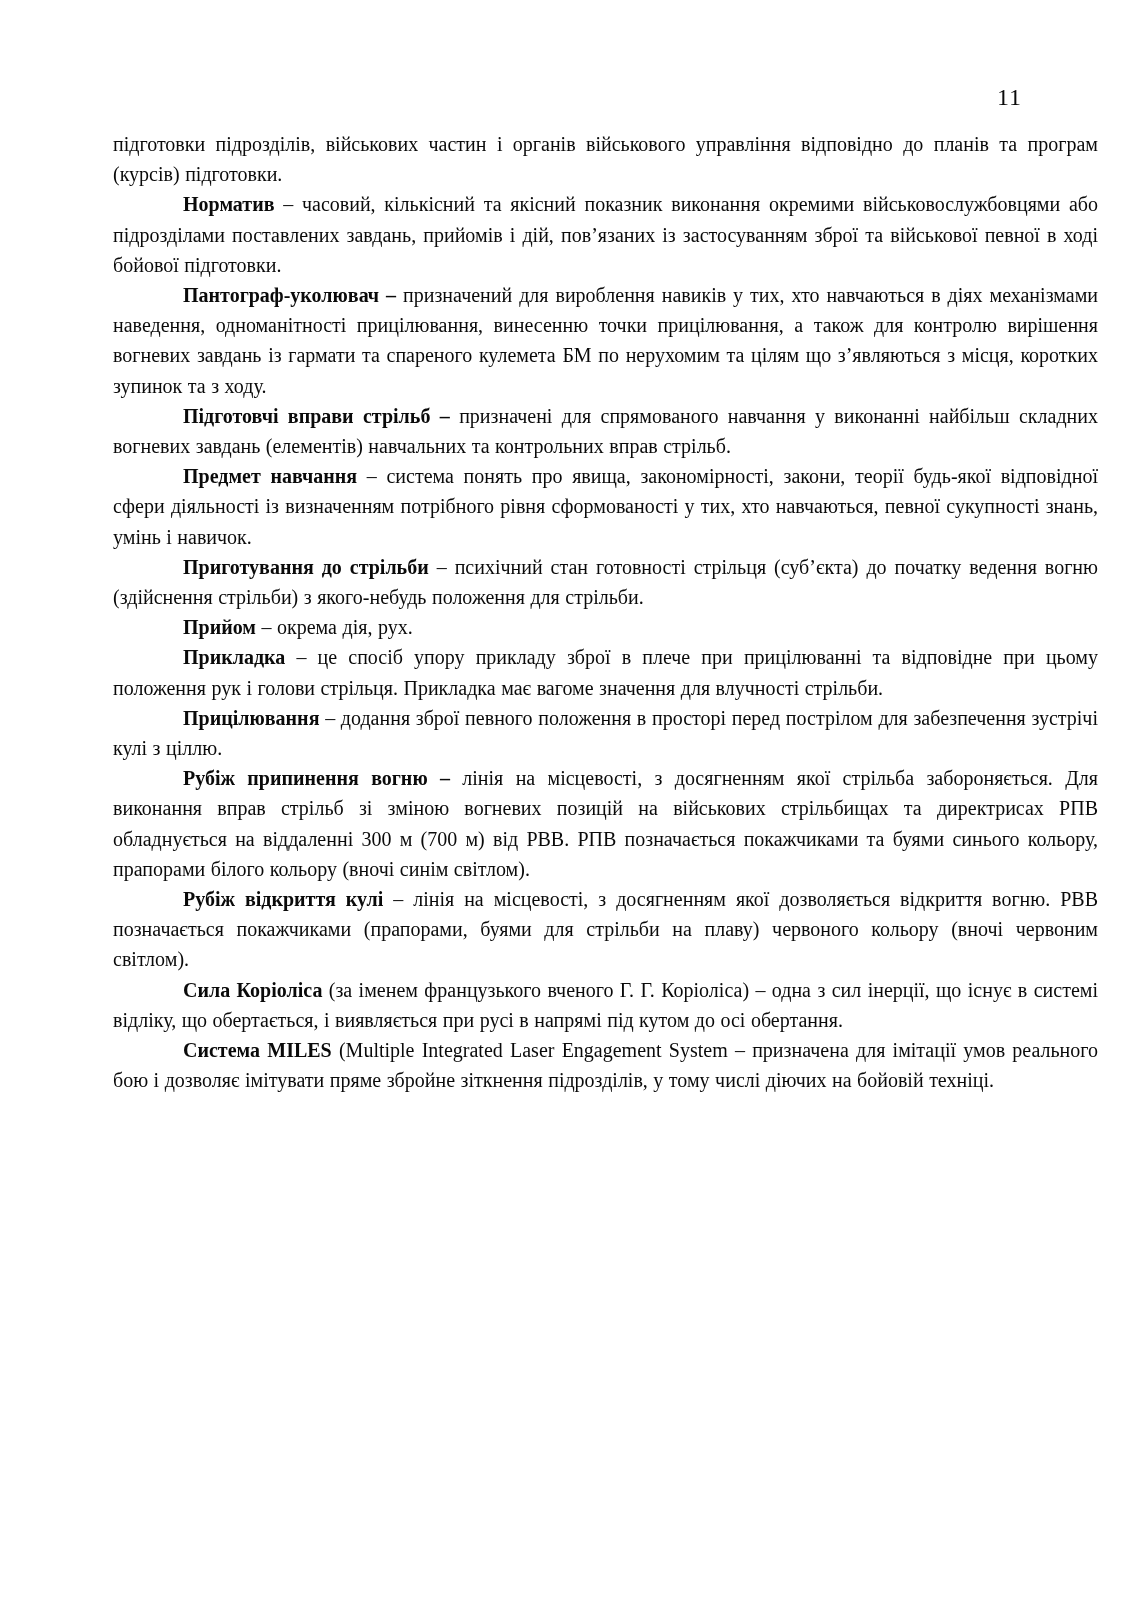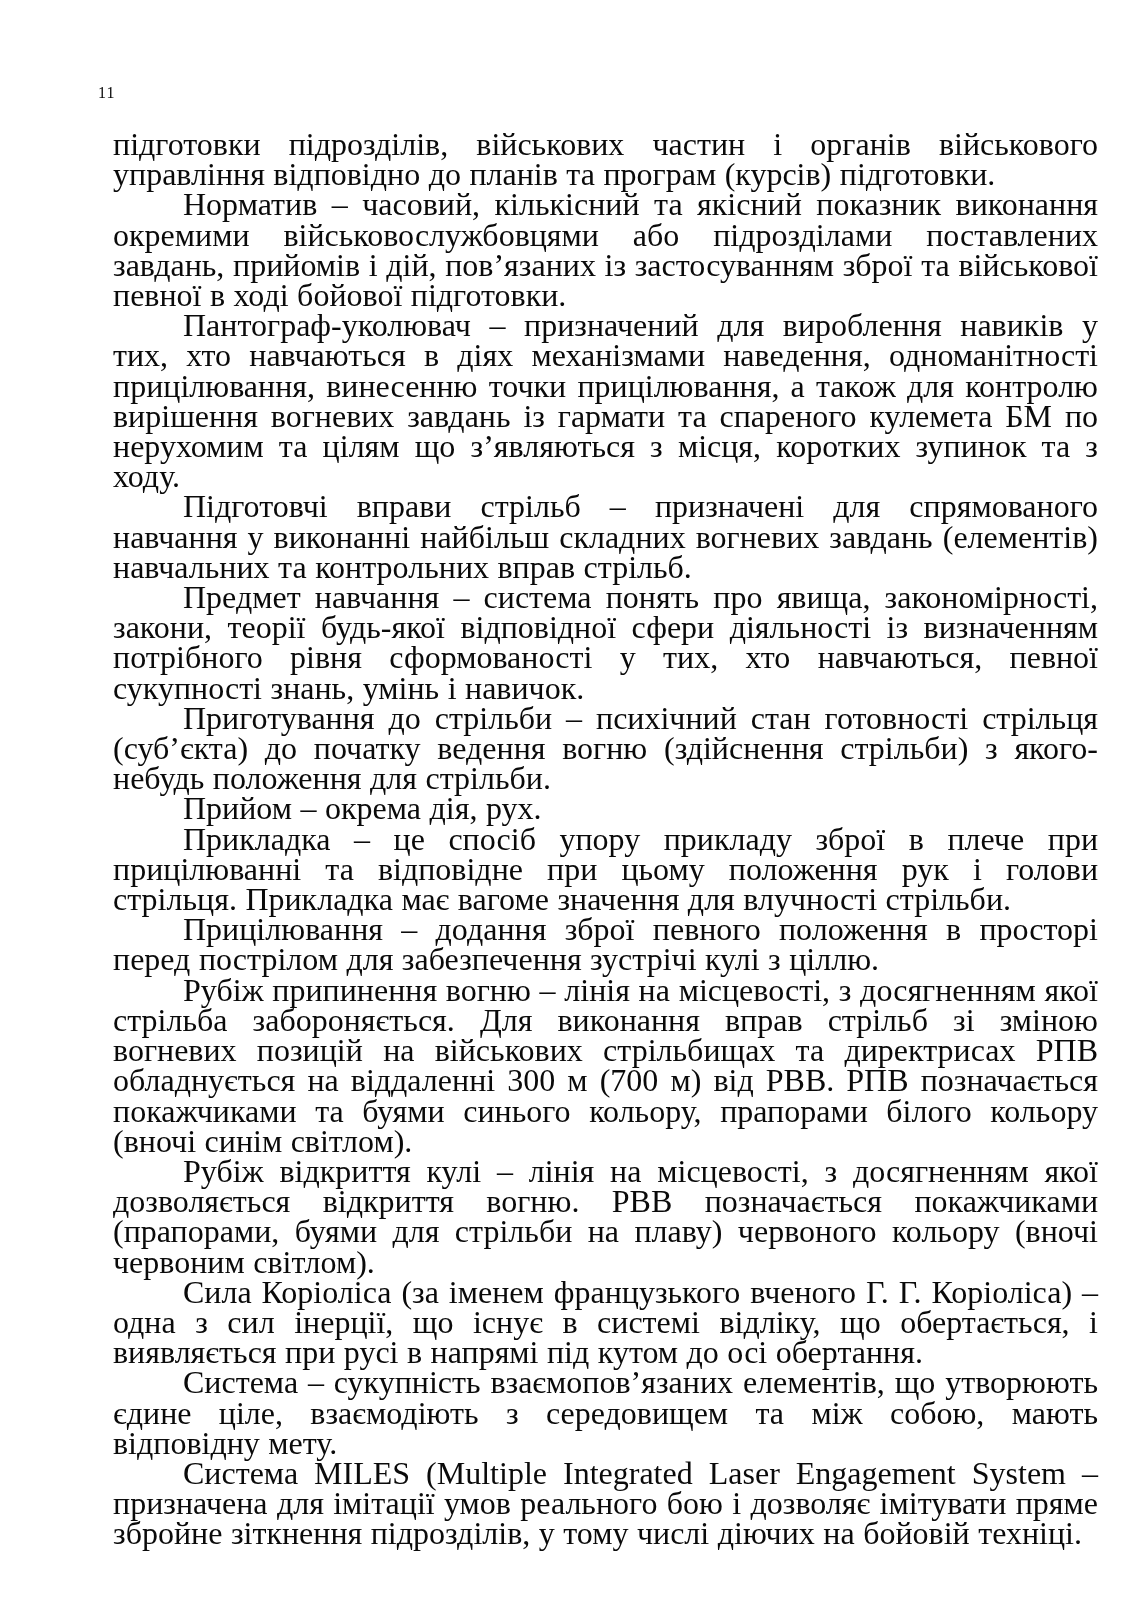--- a/index.html
+++ b/index.html
@@ -16,46 +16,46 @@
     position: relative;
     width: 1142px;
     height: 1615px;
     background: #ffffff;
     color: #0a0a0a;
     overflow: hidden;
   }
   .page-number {
     position: absolute;
     top: 84px;
-    left: 98px;
+    left: 117px;
     width: 905px; 
-    text-align: left;
-    font-size: 16px;
+    text-align: right;
+    font-size: 24px;
     letter-spacing: 1px;
   }
   .content {
     position: absolute;
     top: 129px;
     left: 113px;
     width: 985px;
-    font-size: 32px;
+    font-size: 20px;
     line-height: 30.2px;
     text-align: justify;
     word-spacing: 0.5px;
   }
   p.para {
     margin: 0;
     padding: 0;
     text-indent: 70px;
   }
   p.para.no-indent {
     text-indent: 0;
   }
   .term {
-    font-weight: normal;
+    font-weight: bold;
   }
 </style>
 </head>
 <body>
 
 <div class="page">
 
   <div class="page-number">11</div>
 
   <div class="content">
@@ -78,18 +78,17 @@
 
     <p class="para"><b class="term">Прицілювання</b><span> – додання зброї певного положення в просторі перед пострілом для забезпечення зустрічі кулі з ціллю.</span></p>
 
 
     <p class="para"><b class="term">Рубіж припинення вогню –</b><span> лінія на місцевості, з досягненням якої стрільба забороняється. Для виконання вправ стрільб зі зміною вогневих позицій на військових стрільбищах та директрисах РПВ обладнується на віддаленні 300 м (700 м) від РВВ. РПВ позначається покажчиками та буями синього кольору, прапорами білого кольору (вночі синім світлом).</span></p>
 
     <p class="para"><b class="term">Рубіж відкриття кулі</b><span> – лінія на місцевості, з досягненням якої дозволяється відкриття вогню. РВВ позначається покажчиками (прапорами, буями для стрільби на плаву) червоного кольору (вночі червоним світлом).</span></p>
 
     <p class="para"><b class="term">Сила Коріоліса</b><span> (за іменем французького вченого Г. Г. Коріоліса) – одна з сил інерції, що існує в системі відліку, що обертається, і виявляється при русі в напрямі під кутом до осі обертання.</span></p>
 
-    <p class="para"><b class="term">Система</b><span> – сукупність взаємопов’язаних елементів, що утворюють єдине ціле, взаємодіють з середовищем та між собою, мають відповідну мету.</span></p>
 
     <p class="para"><b class="term">Система MILES</b><span> (Multiple Integrated Laser Engagement System – призначена для імітації умов реального бою і дозволяє імітувати пряме збройне зіткнення підрозділів, у тому числі діючих на бойовій техніці.</span></p>
 
   </div>
 </div>
 
 </body></html>

